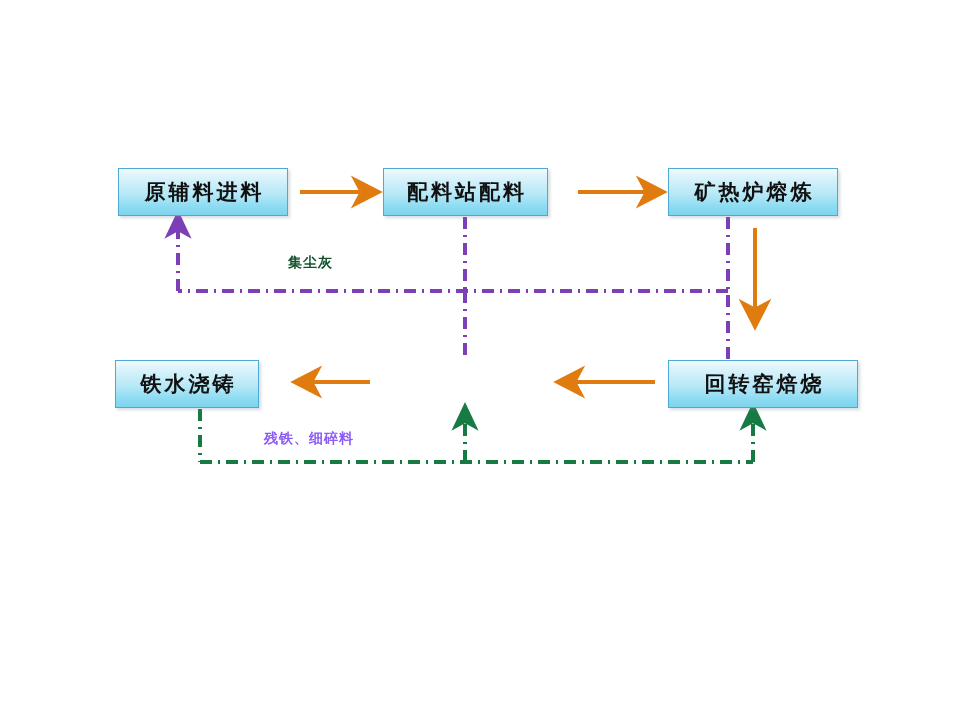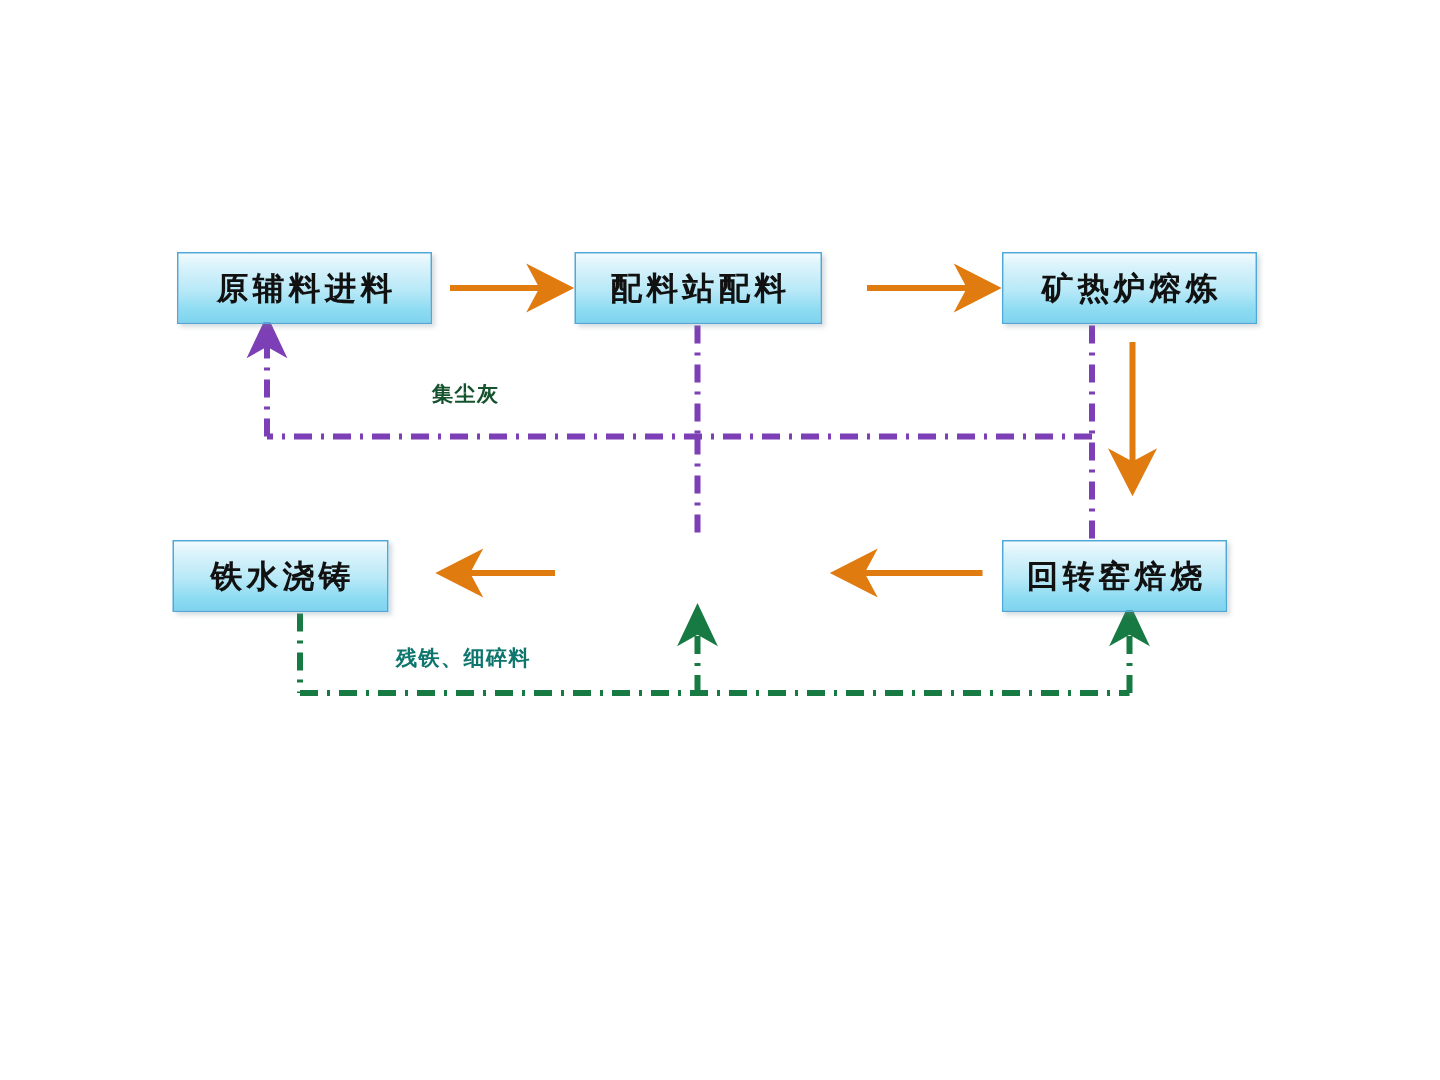--- a/index.html
+++ b/index.html
@@ -48,21 +48,21 @@
   }
   .edge-label {
     position: absolute;
     font-family: "DejaVu Sans", "Liberation Sans", sans-serif;
     font-size: 14px;
     font-weight: 700;
     white-space: nowrap;
     letter-spacing: 1px;
   }
   .label-dust { color: #14532d; }
-  .label-scrap { color: #0f766e; }
+  .label-scrap { color: #8b5cf6; }
 </style>
 </head>
 <body>
 
 <div id="canvas">
 
   <svg id="svg-layer" viewBox="0 0 960 720" xmlns="http://www.w3.org/2000/svg">
     <defs>
       <marker id="arrow-orange" markerWidth="9" markerHeight="9" refX="5.2" refY="4.5" orient="auto" markerUnits="strokeWidth">
         <path d="M0.4,0.4 L8.4,4.5 L0.4,8.6 L2.6,4.5 Z" fill="#E07B10"></path>
@@ -114,21 +114,21 @@
 
   <div class="node" style="left:668px; top:168px; width:170px; height:48px;">
     <span class="node-label">矿热炉熔炼</span>
   </div>
 
   <div class="node" style="left:115px; top:360px; width:144px; height:48px;">
     <span class="node-label">铁水浇铸</span>
   </div>
 
 
-  <div class="node" style="left:668px; top:360px; width:150px; height:48px;">
+  <div class="node" style="left:668px; top:360px; width:190px; height:48px;">
     <span class="node-label">回转窑焙烧</span>
   </div>
 
   <div class="edge-label label-dust" style="left:288px; top:254px;">集尘灰</div>
 
   <div class="edge-label label-scrap" style="left:264px; top:430px;">残铁、细碎料</div>
 
 </div>
 
 </body></html>

